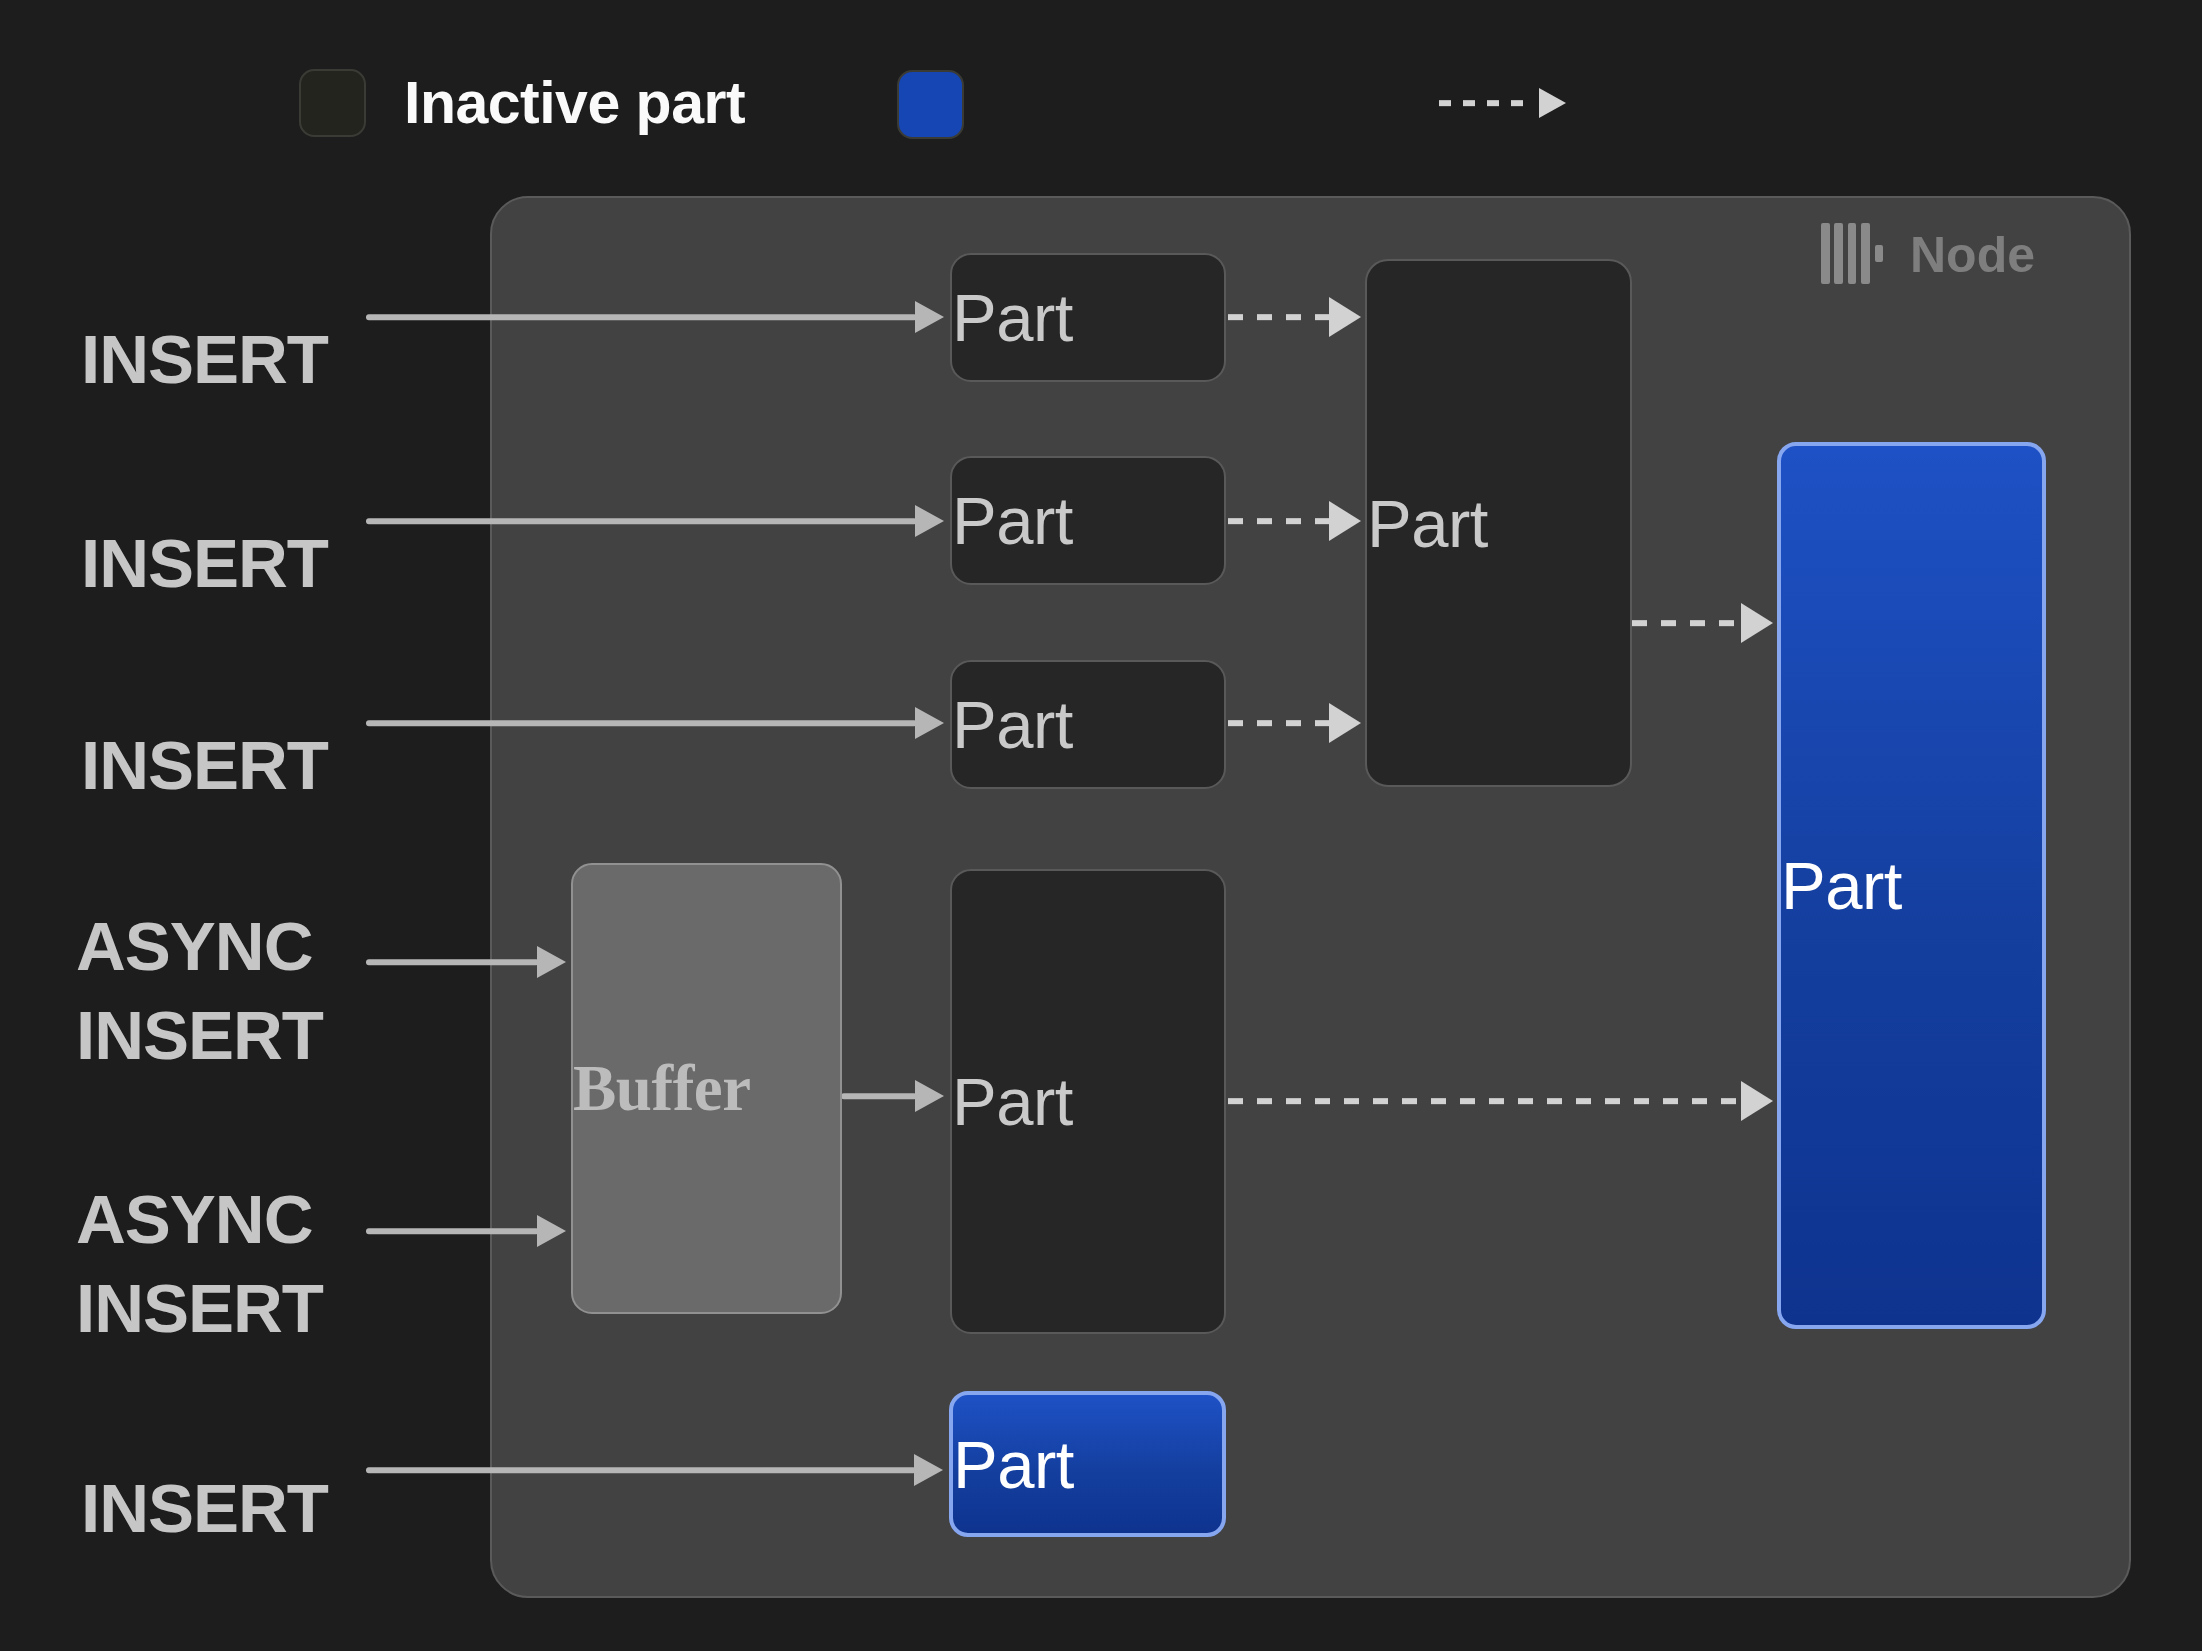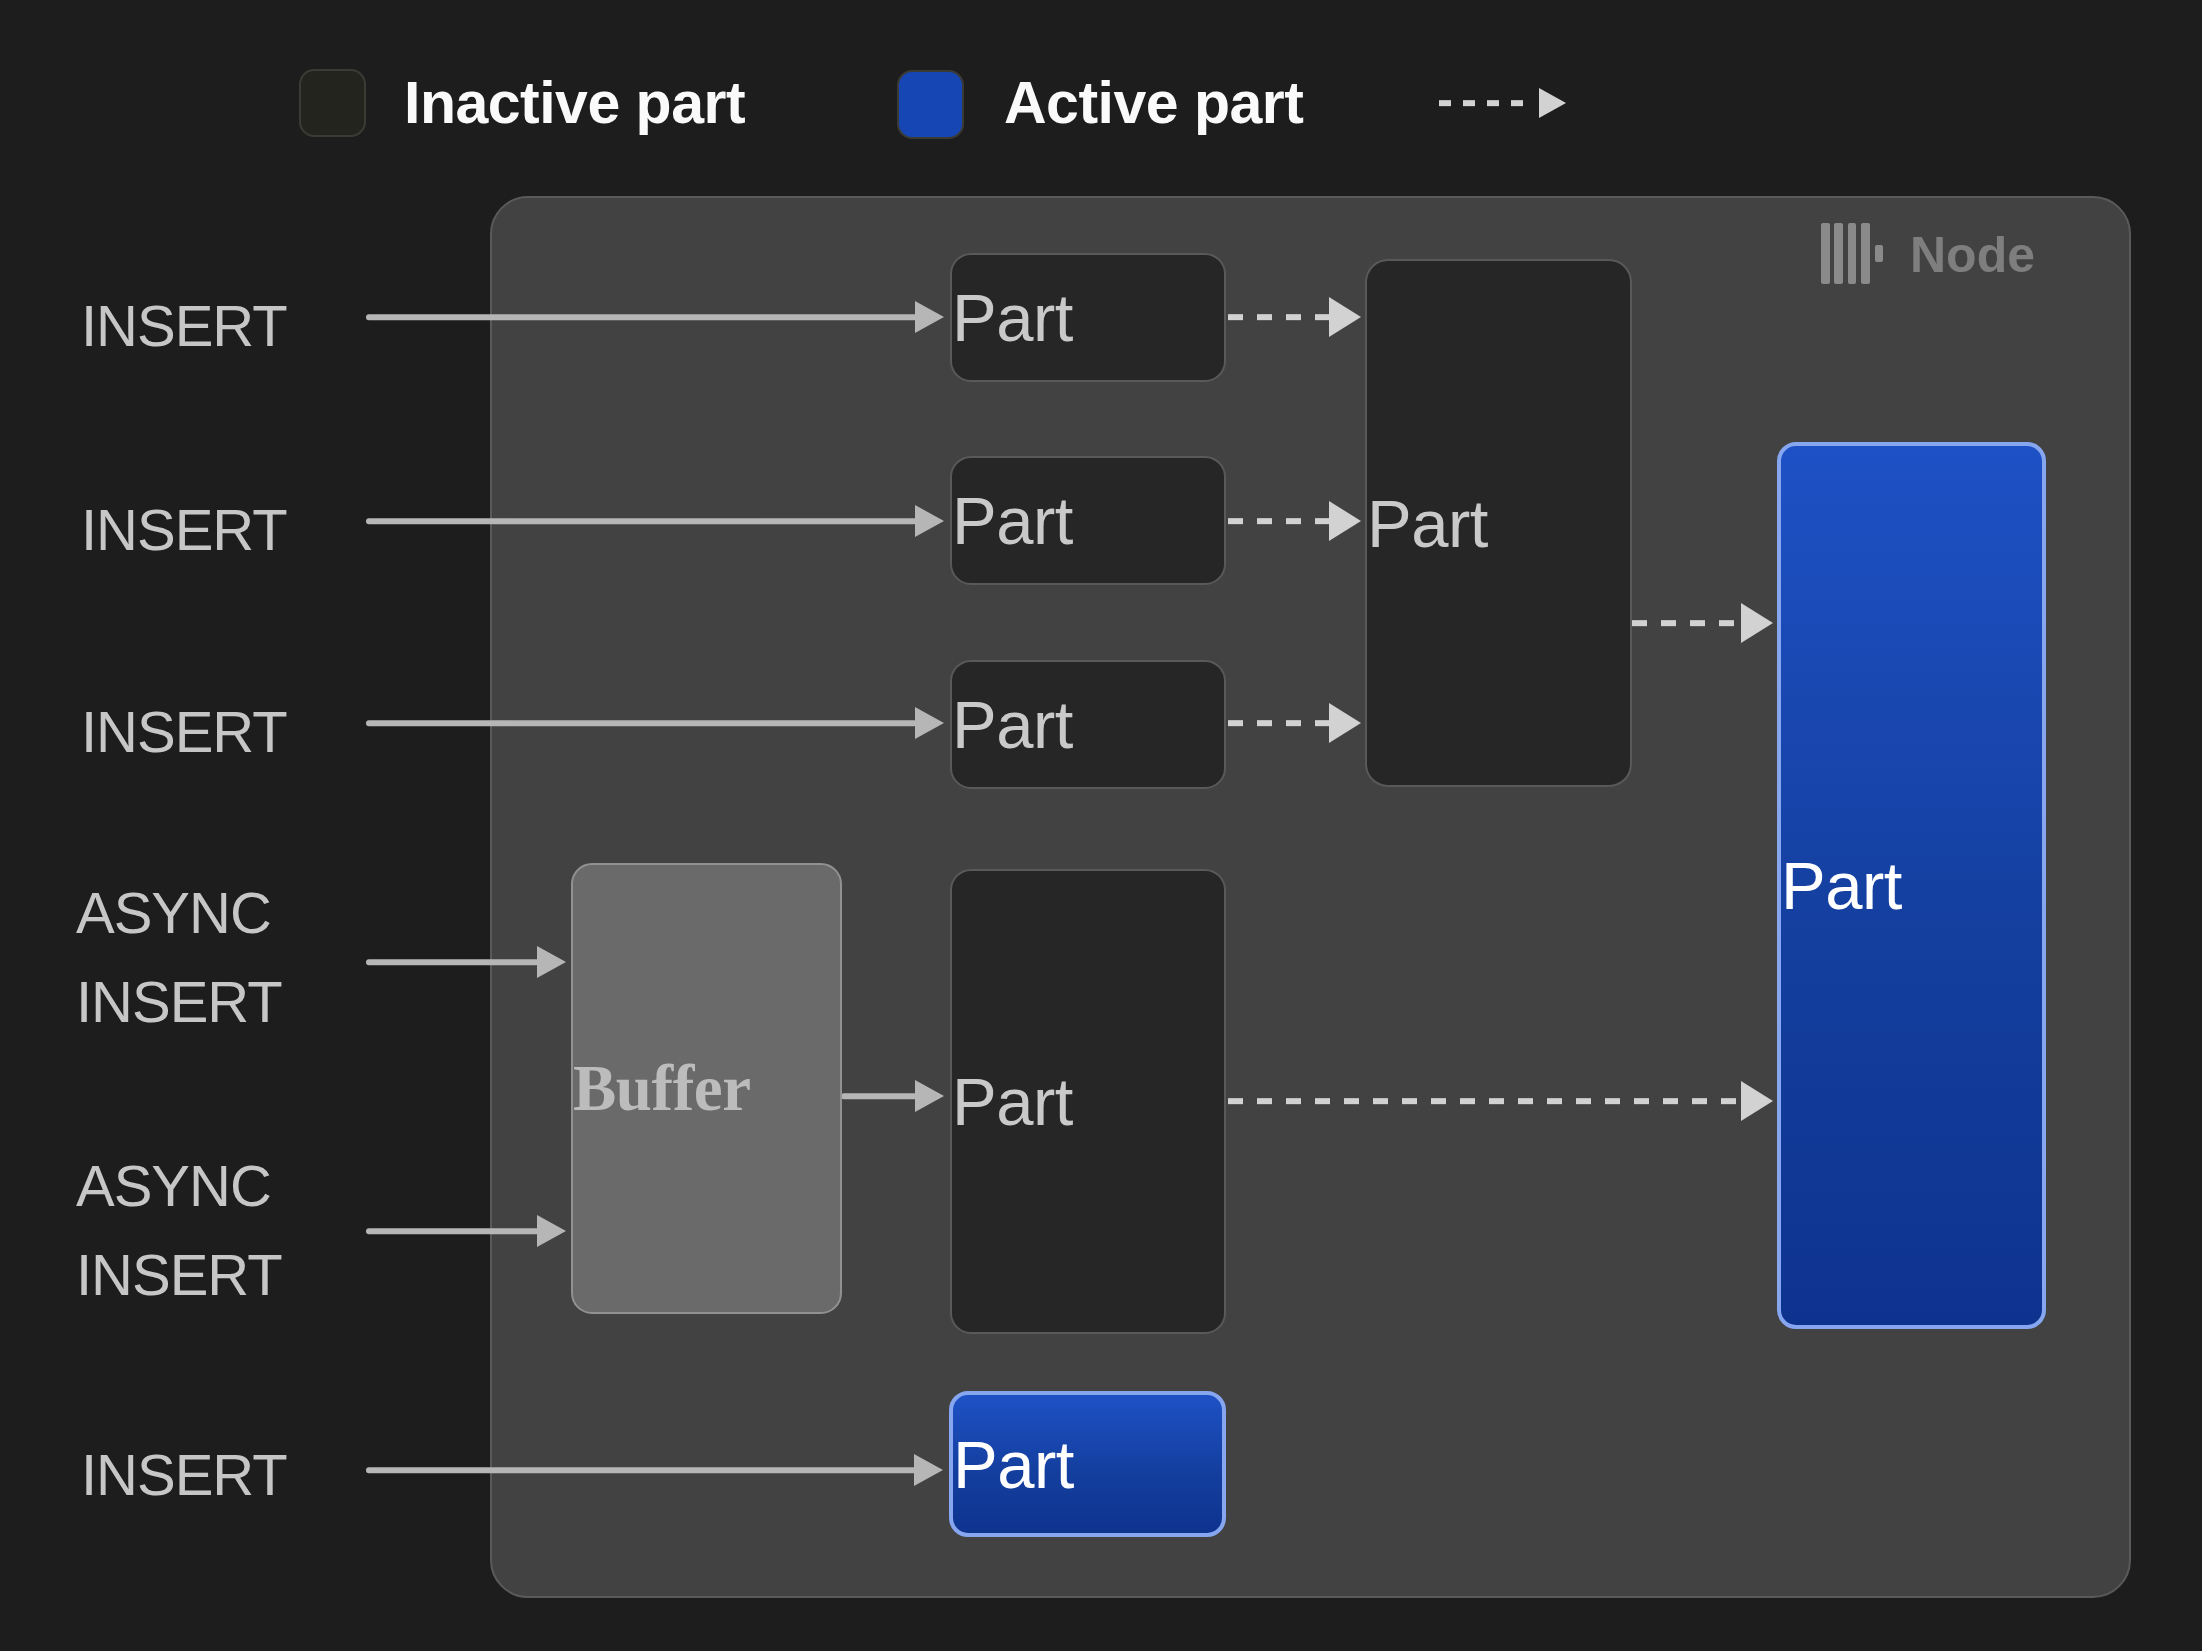--- a/index.html
+++ b/index.html
@@ -48,22 +48,22 @@
   .node-title{
     position:absolute;color:var(--node-title);font-size:50px;font-weight:700;
     line-height:1;white-space:nowrap;
   }
   .ch-logo{position:absolute;display:flex;align-items:center;gap:4.8px;height:61px;}
   .ch-logo .bar{width:8.6px;height:61px;background:#8a8a8a;border-radius:1.9px;}
   .ch-logo .dot{width:8.6px;height:17px;background:#8a8a8a;border-radius:1.9px;}
 
   
   .io-label{
-    position:absolute;color:var(--label-gray);font-size:58px;font-weight:400;
-    letter-spacing:-1px;line-height:89px;white-space:nowrap;
+    position:absolute;color:var(--label-gray);font-size:69px;font-weight:700;
+    letter-spacing:-1px;line-height:89px;white-space:nowrap;margin-top:34px;
   }
 
   
   .box{
     position:absolute;box-sizing:border-box;display:flex;align-items:center;justify-content:flex-start;
     border-radius:21px;
   }
   .box.dark{background:var(--box-fill);border:2.9px solid var(--box-border);}
   .box.buffer{background:var(--buffer-fill);border:2.9px solid var(--buffer-border);font-family:Liberation Serif, serif;}
   .box.blue{
@@ -100,21 +100,20 @@
 </style>
 </head>
 <body>
 
 <div class="abs" style="left:0;top:0;width:2202px;height:1652px;">
 
   <span class="swatch inactive" style="left:299px;top:69px;"></span>
   <span class="legend-text vcenter" style="left:404px;top:103px;">Inactive part</span>
 
   <span class="swatch active" style="left:897px;top:70px;height:69px;"></span>
-  <span class="legend-text vcenter" style="left:1004px;top:103px;">Active part</span>
 
   <span class="darrow small" style="left:1439px;top:84px;width:127px;">
     <span class="line"></span>
       <span class="head"></span>
   </span>
 
   <div class="node"></div>
 
   <span class="ch-logo" style="left:1821px;top:223px;">
     <span class="bar"></span>

